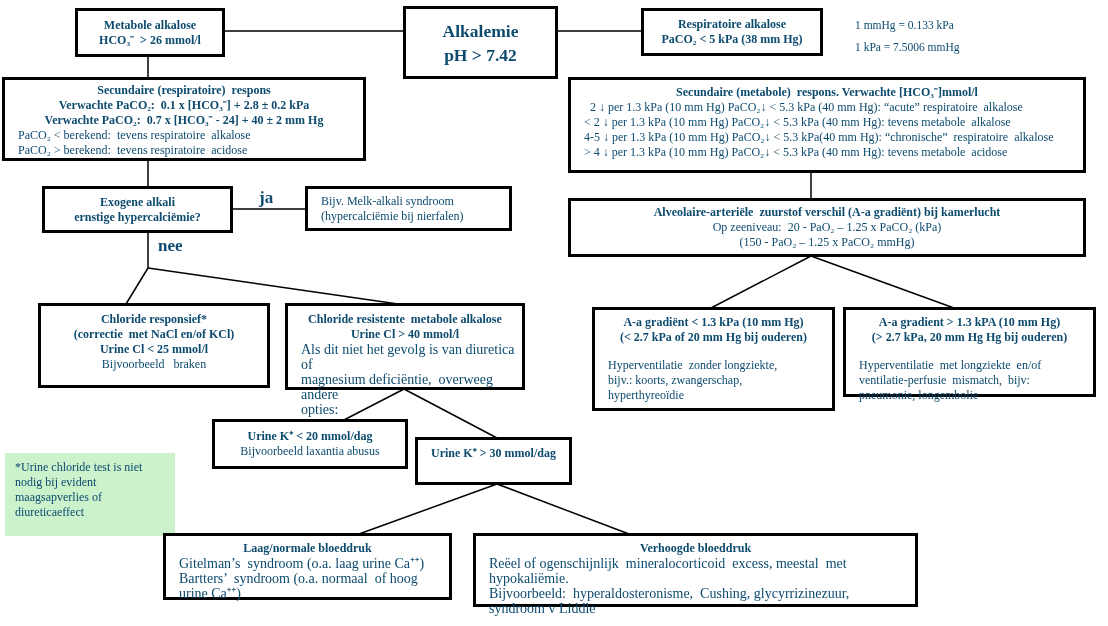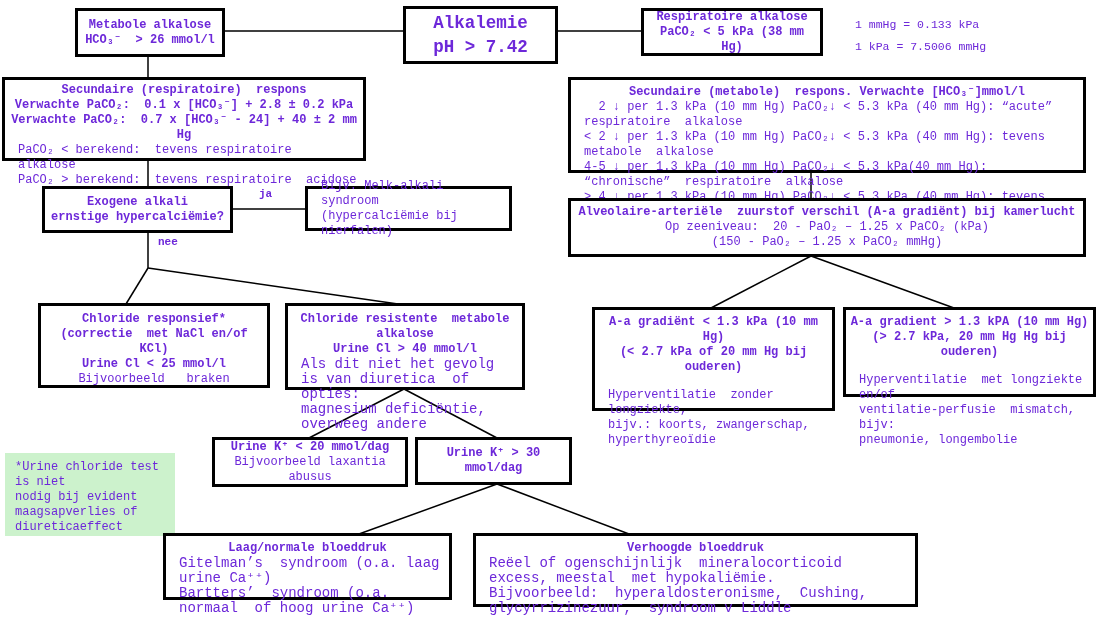--- a/index.html
+++ b/index.html
@@ -1,33 +1,33 @@
 <!DOCTYPE html>
 <html><head>
 <meta charset="utf-8">
 <style>
   html,body{margin:0;padding:0;background:#ffffff;}
   .canvas{
     position:relative;width:1108px;height:626px;background:#ffffff;
-    font-family:Liberation Mono, monospace;color:#6d28d9;overflow:hidden;
+    font-family:Liberation Serif, serif;color:#0c4a6e;overflow:hidden;
   }
   .box{
     position:absolute;border:3px solid #000;background:#fff;box-sizing:border-box;
     padding-top:3px;
   }
   .vc{display:flex;flex-direction:column;justify-content:center;padding-top:0;}
   .ln{font-size:12px;line-height:15px;white-space:pre-wrap;padding:0 4px;}
   .b{font-weight:bold;}
   .c{text-align:center;}
   .l{text-align:left;padding-left:13px;padding-right:3px;}
   .fit{font-size:14px;}
   .sp{height:13px;}
   .big .ln{font-size:17.5px;line-height:24px;}
   .floating{position:absolute;}
-  .edge-label{position:absolute;font-size:11px;font-weight:bold;}
+  .edge-label{position:absolute;font-size:17px;font-weight:bold;}
   .note{
     position:absolute;background:#ccf2cc;box-sizing:border-box;
     padding:7px 6px 0 10px;
   }
   .conv .ln{font-size:11.5px;line-height:14px;padding:0;margin-top:8px;}
   svg.connectors{position:absolute;left:0;top:0;pointer-events:none;}
   svg.connectors line{stroke:#000;stroke-width:1.5;}
 </style>
 </head>
 <body>
@@ -50,21 +50,21 @@
     <line x1="811" y1="172" x2="811" y2="199"></line>
     <line x1="811" y1="256" x2="711" y2="308"></line>
     <line x1="811" y1="256" x2="954" y2="308"></line>
   </svg>
 
   <div class="box vc" style="left:75px;top:8px;width:150px;height:49px">
     <div class="ln b c">Metabole alkalose</div>
     <div class="ln b c">HCO₃⁻  &gt; 26 mmol/l</div>
   </div>
 
-  <div class="box vc big" style="left:403px;top:6px;width:155px;height:58px">
+  <div class="box vc big" style="left:403px;top:6px;width:155px;height:73px">
     <div class="ln b c">Alkalemie</div>
     <div class="ln b c">pH &gt; 7.42</div>
   </div>
 
   <div class="box vc" style="left:641px;top:8px;width:182px;height:48px">
     <div class="ln b c">Respiratoire alkalose</div>
     <div class="ln b c">PaCO₂ &lt; 5 kPa (38 mm Hg)</div>
   </div>
 
   <div class="floating conv" style="left:855px;top:10px">
@@ -129,32 +129,32 @@
     <div class="ln b c">Chloride responsief*</div>
     <div class="ln b c">(correctie  met NaCl en/of KCl)</div>
     <div class="ln b c">Urine Cl &lt; 25 mmol/l</div>
     <div class="ln c">Bijvoorbeeld   braken</div>
   </div>
 
   <div class="box" style="left:285px;top:303px;width:240px;height:87px;padding-top:6px">
     <div class="ln b c">Chloride resistente  metabole alkalose</div>
     <div class="ln b c">Urine Cl &gt; 40 mmol/l</div>
     <div class="ln l fit">Als dit niet het gevolg is van diuretica  of</div>
+    <div class="ln l fit">magnesium deficiëntie,  overweeg andere</div>
     <div class="ln l fit">opties:</div>
-    <div class="ln l fit">magnesium deficiëntie,  overweeg andere</div>
   </div>
 
   <div class="note" style="left:5px;top:453px;width:170px;height:83px">
     <div class="ln" style="padding:0">*Urine chloride test is niet</div>
     <div class="ln" style="padding:0">nodig bij evident</div>
     <div class="ln" style="padding:0">maagsapverlies of</div>
     <div class="ln" style="padding:0">diureticaeffect</div>
   </div>
 
-  <div class="box vc" style="left:212px;top:437px;width:196px;height:50px">
+  <div class="box vc" style="left:212px;top:419px;width:196px;height:50px">
     <div class="ln b c">Urine K⁺ &lt; 20 mmol/dag</div>
     <div class="ln c">Bijvoorbeeld laxantia abusus</div>
   </div>
 
   <div class="box" style="left:415px;top:437px;width:157px;height:48px;padding-top:6px">
     <div class="ln b c">Urine K⁺ &gt; 30 mmol/dag</div>
   </div>
 
   <div class="box" style="left:163px;top:533px;width:289px;height:67px;padding-top:5px">
     <div class="ln b c">Laag/normale bloeddruk</div>

